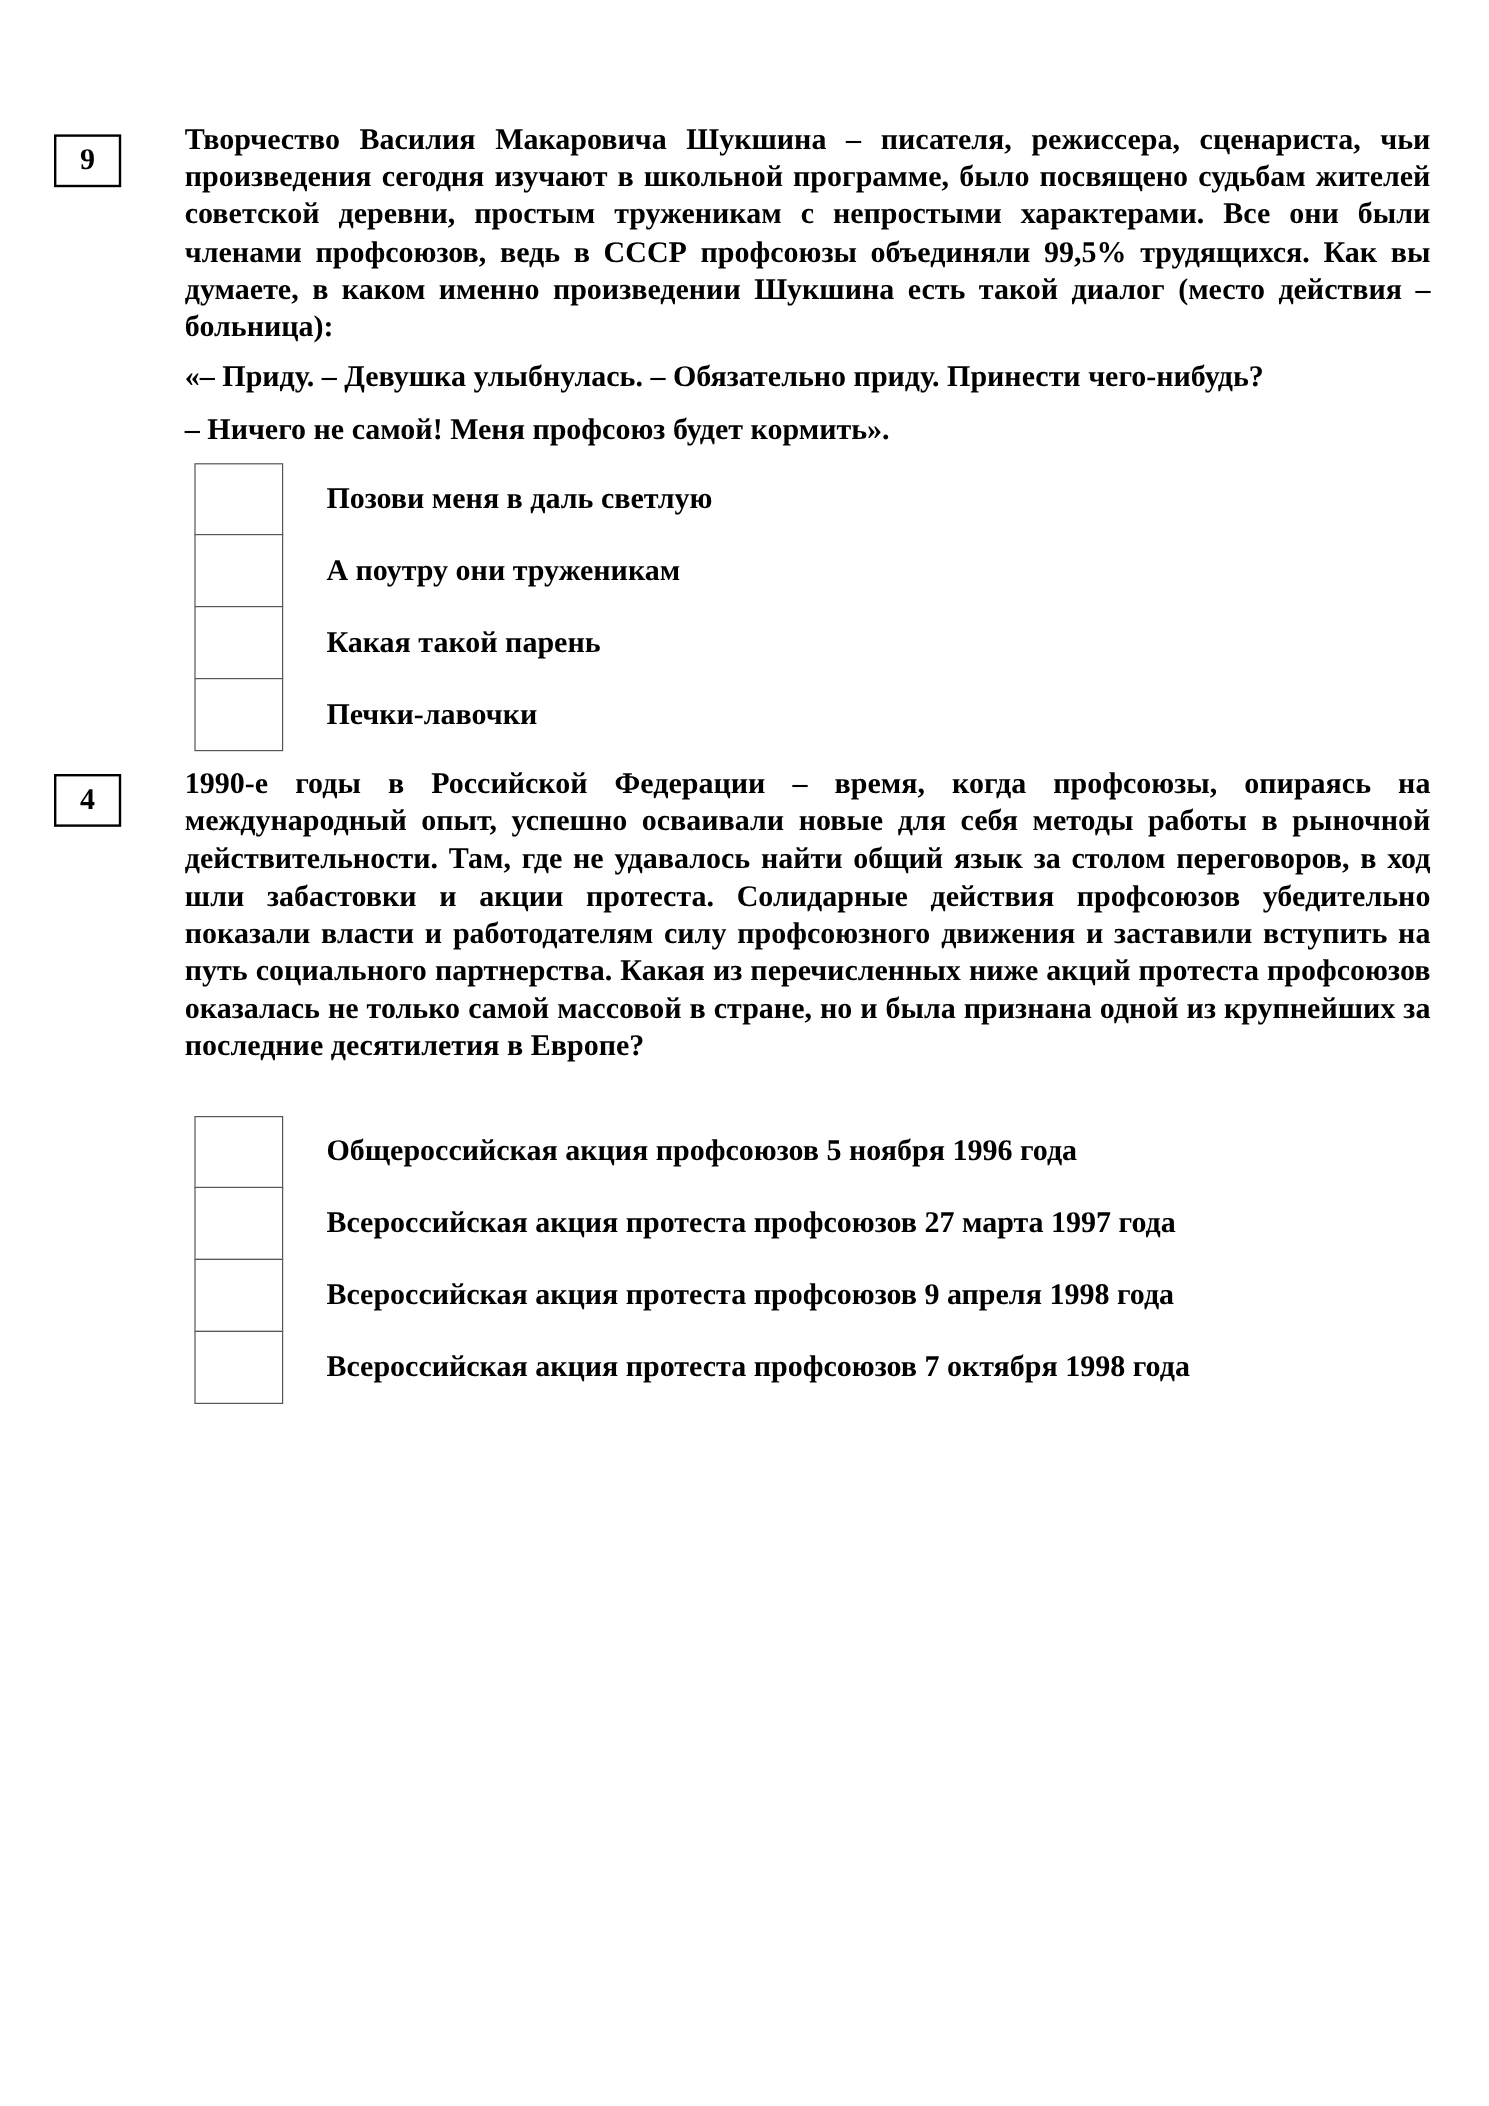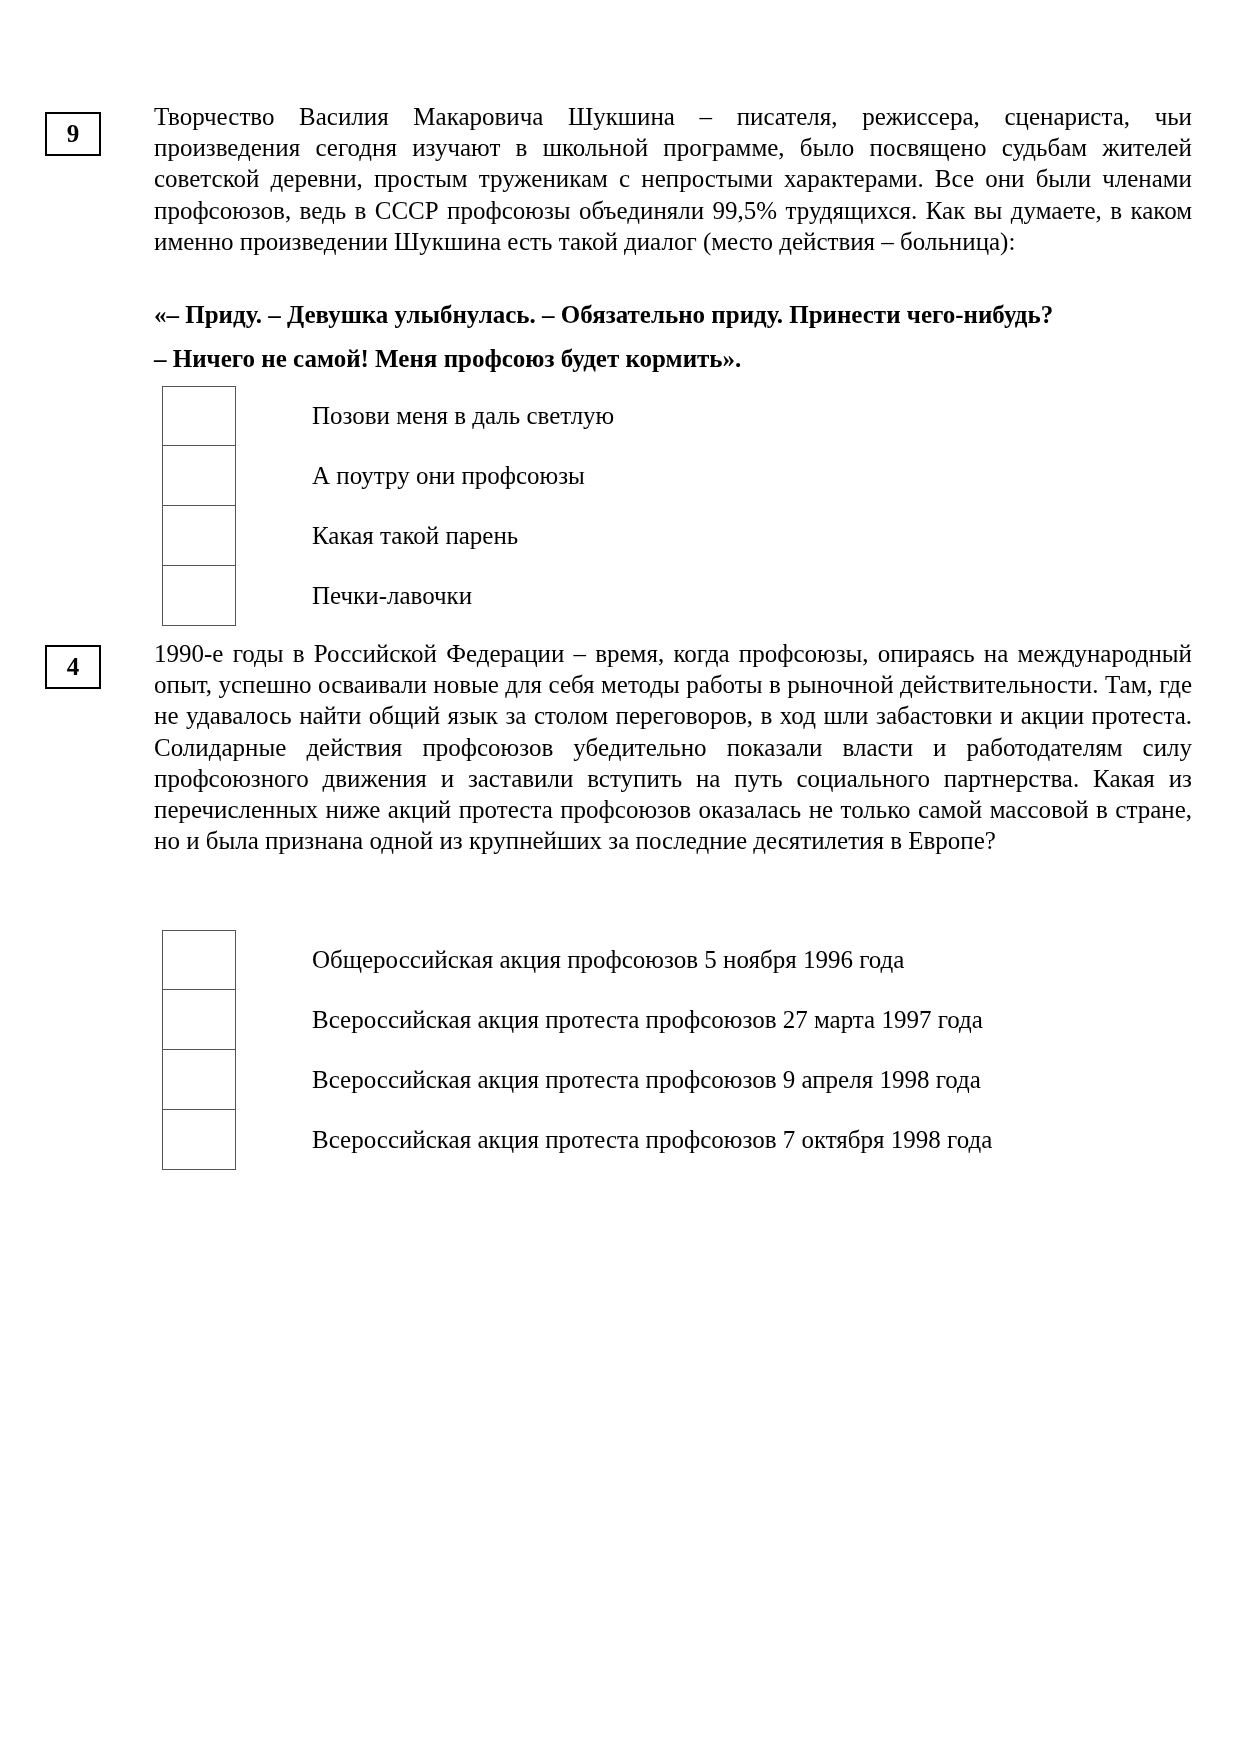--- a/index.html
+++ b/index.html
@@ -30,21 +30,21 @@
       font-weight: bold;
       font-size: 25px;
       display: flex;
       align-items: center;
       justify-content: center;
     }
     .task-text {
       position: absolute;
       left: 154px;
       width: 1038px;
-      font-weight: normal;
+      font-weight: bold;
       font-size: 25px;
       line-height: 31.2px;
       text-align: justify;
       text-align-last: left;
       margin: 0;
     }
     .quote-line {
       position: absolute;
       left: 154px;
       font-weight: bold;
@@ -68,23 +68,23 @@
       height: 61px;
       border: 1.5px solid #555;
       box-sizing: border-box;
       margin-top: -1px;
       background: #fff;
       flex: 0 0 auto;
       cursor: pointer;
     }
     .option:first-child .checkbox { margin-top: 0; }
     .option-label {
-      margin-left: 76px;
+      margin-left: 36px;
       font-size: 25px;
-      font-weight: normal;
+      font-weight: bold;
       white-space: nowrap;
     }
   </style>
 </head>
 <body>
 
 <section class="task" style="top:0;">
   <div class="task-number" style="top:112px;">
     <span>9</span>
   </div>
@@ -92,21 +92,21 @@
   <p class="quote-line" style="top:299px;">«– Приду. – Девушка улыбнулась. – Обязательно приду. Принести чего-нибудь?</p>
   <p class="quote-line" style="top:343px;">– Ничего не самой! Меня профсоюз будет кормить».</p>
 
   <div class="options" style="top:386px;">
     <div class="option">
       <div class="checkbox"></div>
       <span class="option-label">Позови меня в даль светлую</span>
     </div>
     <div class="option">
       <div class="checkbox"></div>
-      <span class="option-label">А поутру они профсоюзы</span>
+      <span class="option-label">А поутру они труженикам</span>
     </div>
     <div class="option">
       <div class="checkbox"></div>
       <span class="option-label">Какая такой парень</span>
     </div>
     <div class="option">
       <div class="checkbox"></div>
       <span class="option-label">Печки-лавочки</span>
     </div>
   </div>

